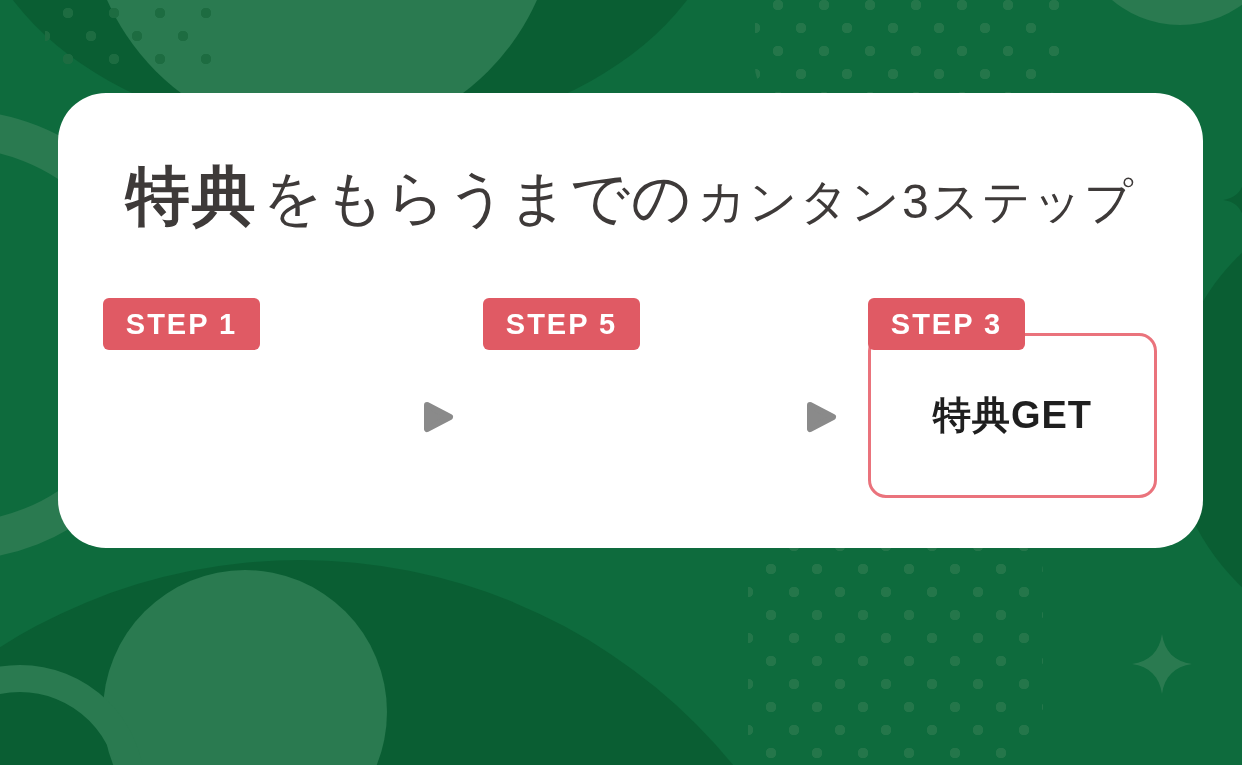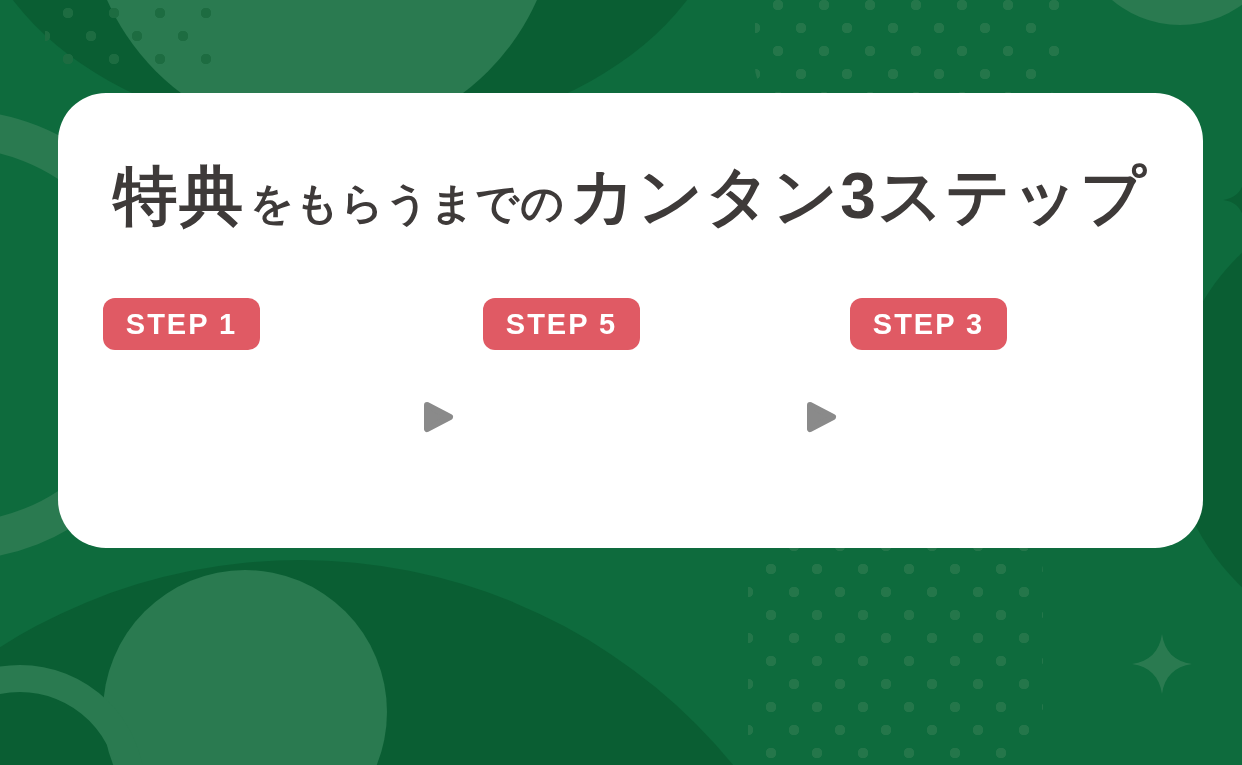--- a/index.html
+++ b/index.html
@@ -54,36 +54,36 @@
     position: absolute;
     left: 0; top: 60px;
     width: 100%;
     display: flex;
     justify-content: center;
     align-items: baseline;
     white-space: nowrap;
     color: #3E3A39;
   }
   .t-xl { font-size: 64px; font-weight: 800; letter-spacing: 2px; }
-  .t-sm { font-size: 43px; font-weight: 700; letter-spacing: 1px; margin: 0 5px; }
-  .t-lg { font-size: 64px; font-weight: 700; letter-spacing: 2px; }
+  .t-sm { font-size: 59px; font-weight: 400; letter-spacing: 1px; margin: 0 5px; }
+  .t-lg { font-size: 48px; font-weight: 400; letter-spacing: 2px; }
 
   
   .steps { position: absolute; left: 45px; top: 205px; width: 1054px; height: 200px; }
   .step  { position: absolute; top: 0; width: 289px; height: 200px; }
   .step-1 { left: 0; }
   .step-2 { left: 380px; }
-  .step-3 { left: 747px; }
+  .step-3 { left: 765px; }
 
   .tab {
     position: absolute;
     left: 0; top: 0;
     width: 157px; height: 52px;
     background: #E05A64;
-    border-radius: 12px;
+    border-radius: 6px;
     color: #FFFFFF;
     font-size: 29px;
     font-weight: 700;
     letter-spacing: 2px;
     display: flex;
     align-items: center;
     justify-content: center;
     z-index: 2;
   }
   .box {
@@ -164,17 +164,23 @@
       </div>
 
       <span class="arrow arrow-2">
         <svg width="38" height="38" viewBox="0 0 38 38" aria-hidden="true">
           <path d="M9 7 L32 19 L9 31 Z" fill="#8A8A8A" stroke="#8A8A8A" stroke-width="6" stroke-linejoin="round"></path>
         </svg>
       </span>
 
       <div class="step step-3">
         <div class="tab">STEP 3</div>
+        <div class="box">
+          <div class="box-label">
+            <span class="box-line">特典GET</span>
+            <span class="box-line"></span>
+          </div>
+        </div>
       </div>
 
     </div>
   </div>
 </div>
 
 </body></html>

